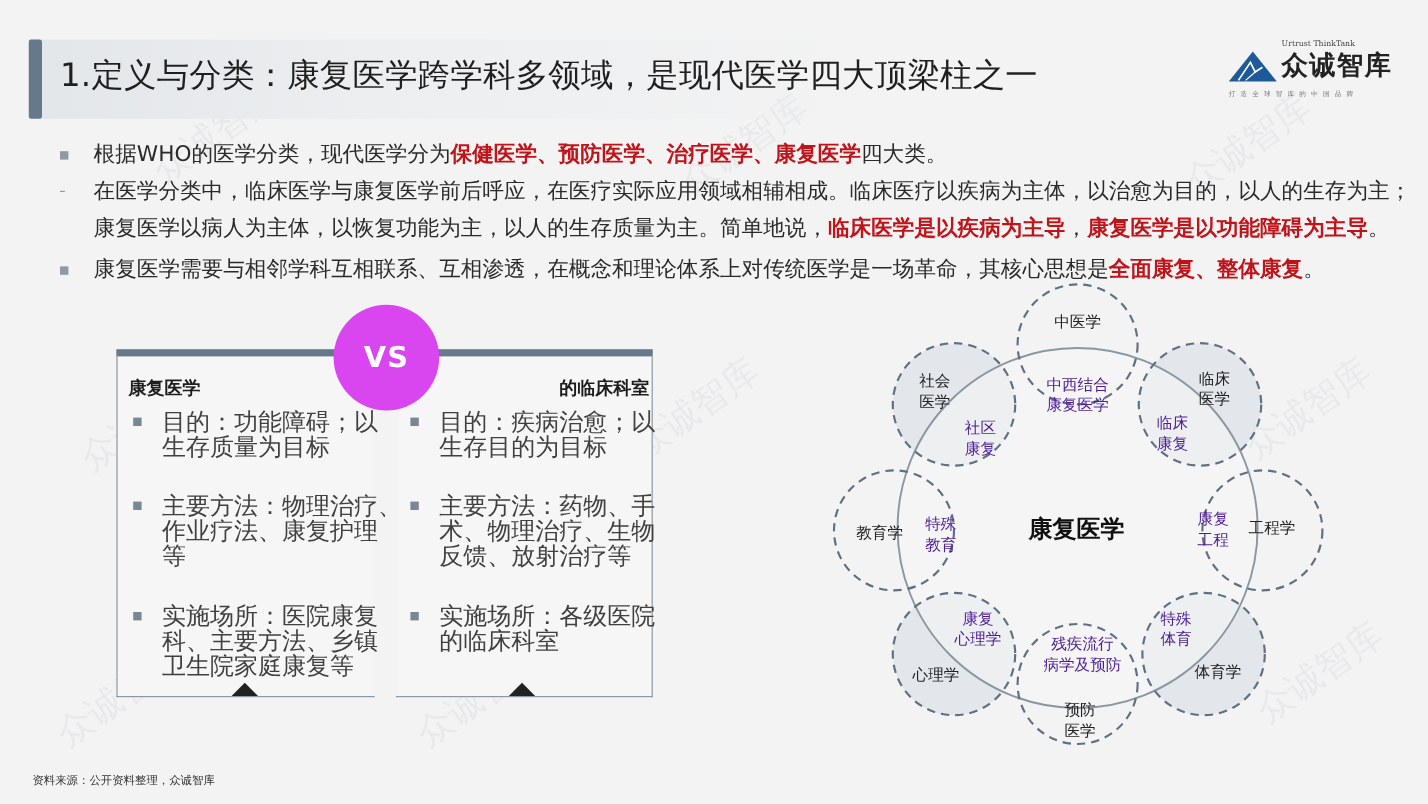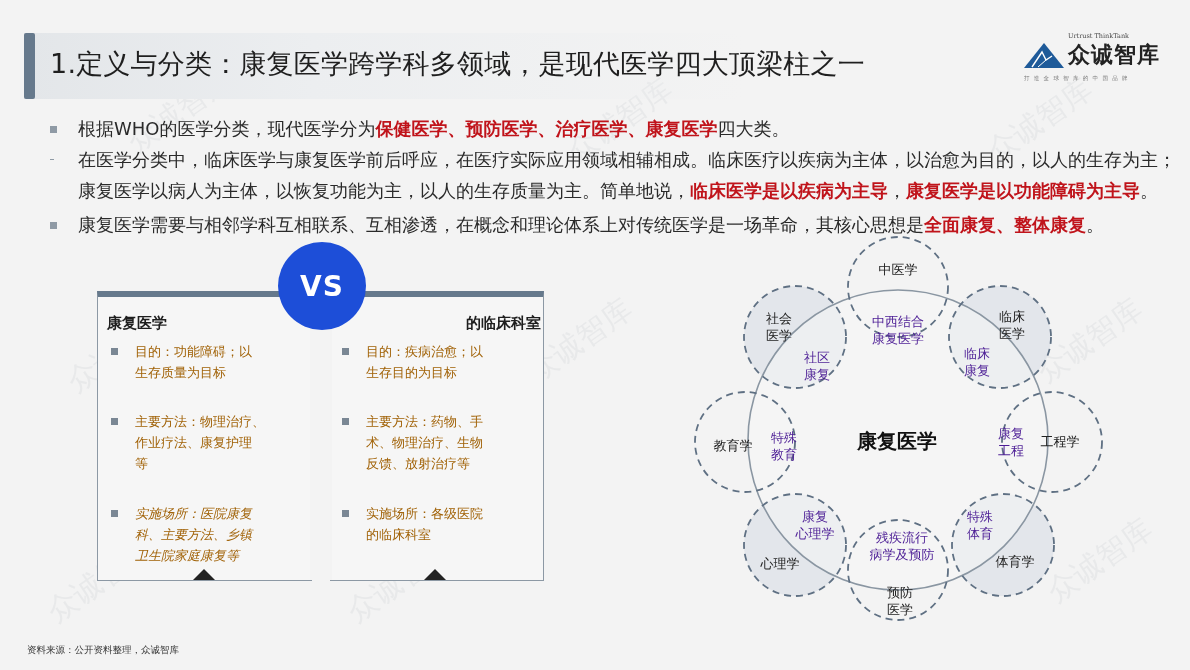--- a/index.html
+++ b/index.html
@@ -26,25 +26,25 @@
   .logo-tag { left: 1024px; top: 75px; font-size: 5.5px; color: #777; letter-spacing: 4.3px; }
   .logo-icon { left: 1022px; top: 40px; }
   
   .para { left: 78px; font-size: 18px; line-height: 20px; white-space: nowrap; color: #2a2a2a; }
   .red { color: #c0141b; font-weight: bold; }
   .sq { width: 7px; height: 7px; background: #8f9aa5; }
   .dash { width: 4px; height: 1px; background: #8f9aa5; }
   
   .box { border: 1.5px solid #8c98a4; border-top: 6px solid #66798c; background: #f6f6f6; box-sizing: border-box; }
   .box-title { font-size: 15px; font-weight: bold; color: #1e1e1e; }
-  .item { font-size: 13px; line-height: 21px; color: #a16207; }
+  .item { font-size: 20px; line-height: 21px; color: #404040; }
   .item-sq { width: 7px; height: 7px; background: #7a8794; }
   .vs {
-    left: 278px; top: 242px; width: 88px; height: 88px; border-radius: 50%;
-    background: #1d4ed8; color: #fff; font-size: 28px; font-weight: bold;
+    left: 278px; top: 254px; width: 88px; height: 88px; border-radius: 50%;
+    background: #d946ef; color: #fff; font-size: 24px; font-weight: bold;
     display: flex; align-items: center; justify-content: center; letter-spacing: 1px;
   }
   .tri { width: 0; height: 0; border-left: 11px solid transparent; border-right: 11px solid transparent; border-bottom: 11px solid #222; }
   
   .dlabel { font-size: 13px; line-height: 17px; text-align: center; white-space: nowrap; transform: translate(-50%, -50%); color: #222; }
   .olabel { color: #4c1d95; }
   .center-label { font-size: 20px; font-weight: bold; color: #111; transform: translate(-50%, -50%); white-space: nowrap; }
   .source { left: 27px; top: 644px; font-size: 9.5px; color: #333; }
   .wm { font-family: "DejaVu Serif", serif; color: rgba(160,170,180,0.13); font-size: 30px; transform: rotate(-35deg); white-space: nowrap; }
 </style>
@@ -106,21 +106,21 @@
   <div>目的：功能障碍；以</div>
   <div>生存质量为目标</div>
 </div>
 <div class="abs item-sq" style="left:111px;top:418px;"></div>
 <div class="abs item" style="left:135px;top:411px;">
   <div>主要方法：物理治疗、</div>
   <div>作业疗法、康复护理</div>
   <div>等</div>
 </div>
 <div class="abs item-sq" style="left:111px;top:510px;"></div>
-<div class="abs item" style="left:135px;top:503px;font-style:italic;">
+<div class="abs item" style="left:135px;top:503px;">
   <div>实施场所：医院康复</div>
   <div>科、主要方法、乡镇</div>
   <div>卫生院家庭康复等</div>
 </div>
 
 <div class="abs item-sq" style="left:342px;top:348px;"></div>
 <div class="abs item" style="left:366px;top:341px;">
   <div>目的：疾病治愈；以</div>
   <div>生存目的为目标</div>
 </div>

